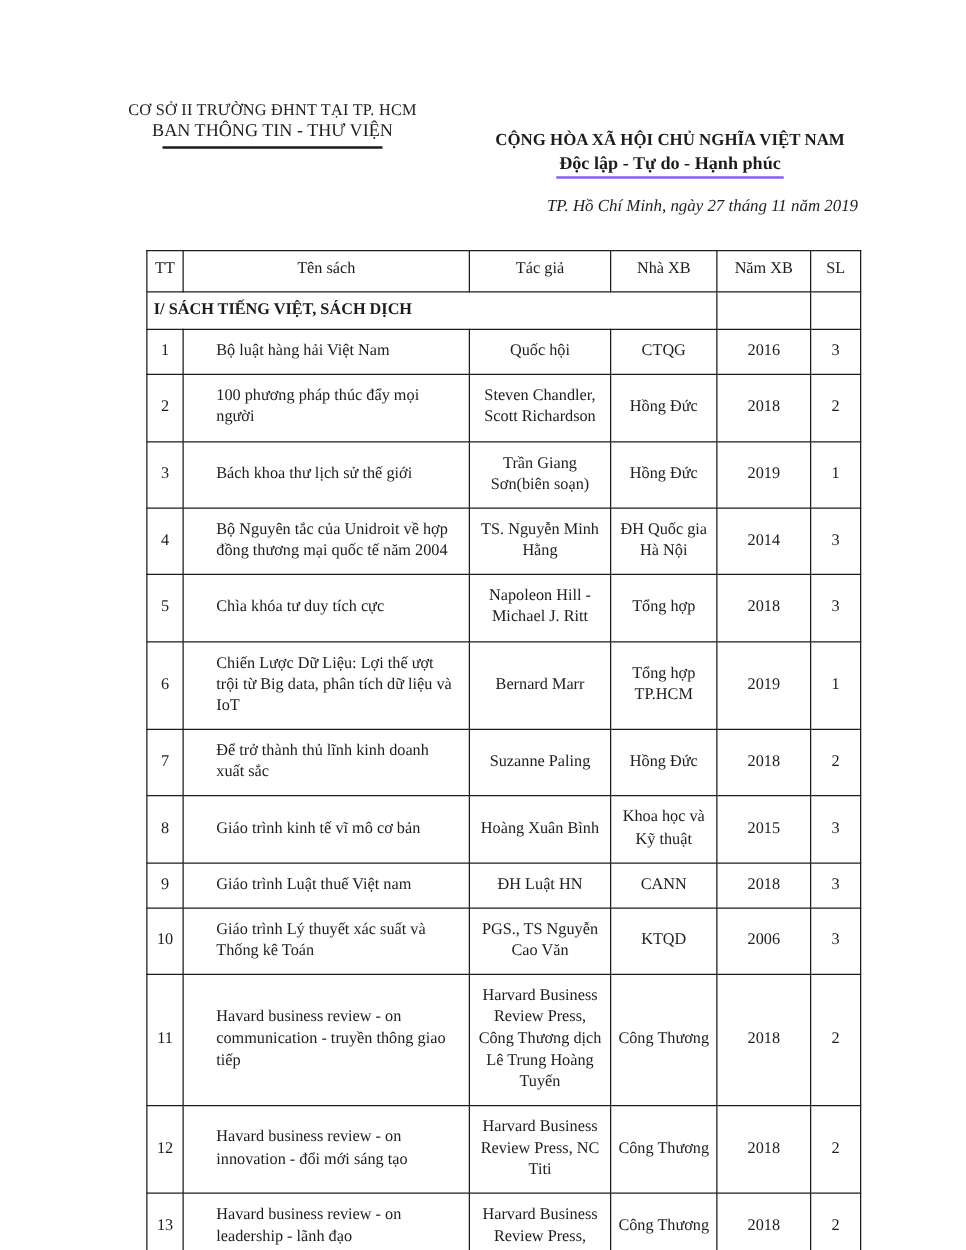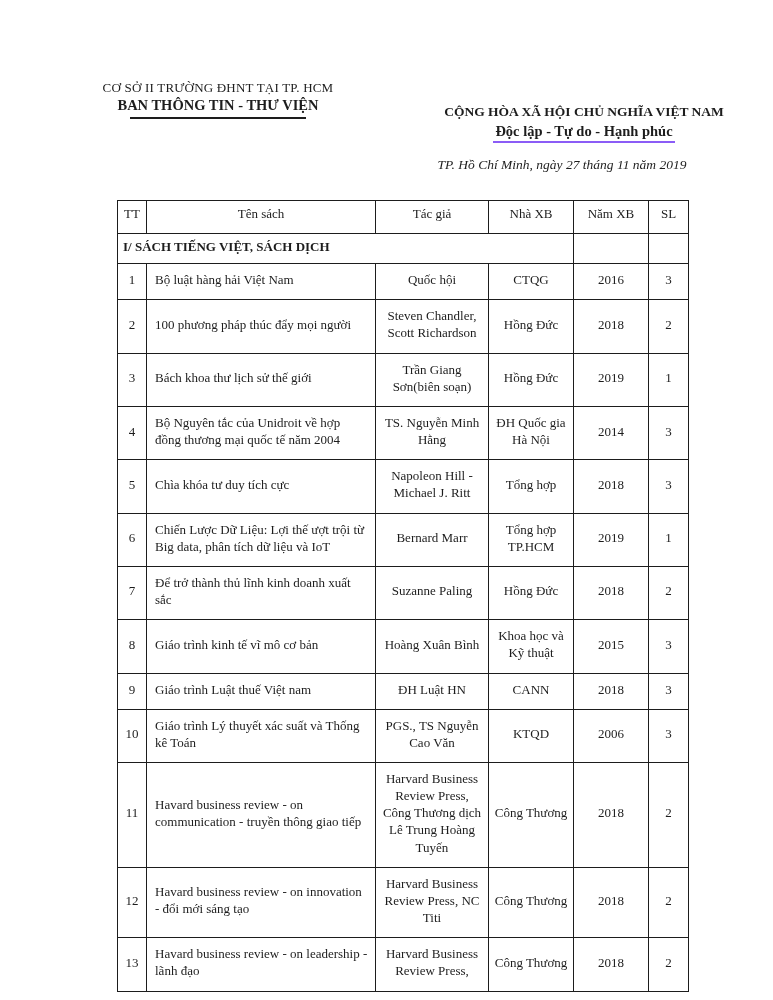--- a/index.html
+++ b/index.html
@@ -1,46 +1,46 @@
 <!DOCTYPE html>
 <html><head>
 <meta charset="utf-8">
 <style>
   html,body { margin:0; padding:0; background:#fff; }
   .page {
     width:773px; height:1000px; background:#ffffff; overflow:hidden;
     font-family:"Liberation Serif", serif; color:#1d1d1d;
     box-sizing:border-box; padding-top:80px; position:relative;
   }
-  .header-row { display:flex; justify-content:space-between; padding:0 28px 0 62px; }
+  .header-row { display:flex; justify-content:space-between; padding:0 76px 0 62px; }
   .hdr-block { text-align:center; }
   .hdr-left  { width:312px; }
   .hdr-right { width:322px; }
   .hdr-left .l1  { font-size:13px; letter-spacing:.2px; }
-  .hdr-left .l2  { font-size:14.5px; font-weight:bold; margin-top:1px; }
+  .hdr-left .l2  { font-size:14.5px; font-weight:normal; margin-top:1px; }
   .hdr-rule { width:176px; height:2px; background:#1d1d1d; margin:3px auto 0; }
   .hdr-right .l1 { font-size:13.5px; font-weight:bold;margin-top:24px; }
   .hdr-right .l2 {
     font-size:14.5px; font-weight:bold; margin-top:3px; display:inline-block;
     border-bottom:2px solid #8b5cf6; padding:0 2px 1px;
   }
   .date-line {
     width:322px; margin:14px 50px 0 auto; text-align:center;
     font-style:italic; font-size:13.5px;
   }
   .doc-title { text-align:center; font-weight:bold; font-size:15.5px; margin-top:31px; letter-spacing:.2px; }
   table.book-table {
     margin:27px 0 0 117px; width:571px; table-layout:fixed;
     border-collapse:collapse; font-size:13px; color:#1d1d1d;
   }
   .book-table th, .book-table td { border:1px solid #1d1d1d; overflow:hidden; }
   .book-table th { font-weight:normal; font-size:13px; padding:5px 2px 11px; vertical-align:top; }
   .book-table td { padding:7px 5px 11px; vertical-align:middle; line-height:1.32; }
   td.c { text-align:center; }
-  td.title-cell { text-align:left; padding-left:8px; padding-right:7px;margin-left:28px; }
+  td.title-cell { text-align:left; padding-left:26px; padding-right:7px;margin-left:28px; }
   td.section-cell { font-weight:bold; vertical-align:top; padding:4px 6px 8px 5px; font-size:13px; }
 </style>
 </head>
 <body>
 
 <div class="page">
 
   <div class="header-row">
     <div class="hdr-block hdr-left">
       <div class="l1">CƠ SỞ II TRƯỜNG ĐHNT TẠI TP. HCM</div>

